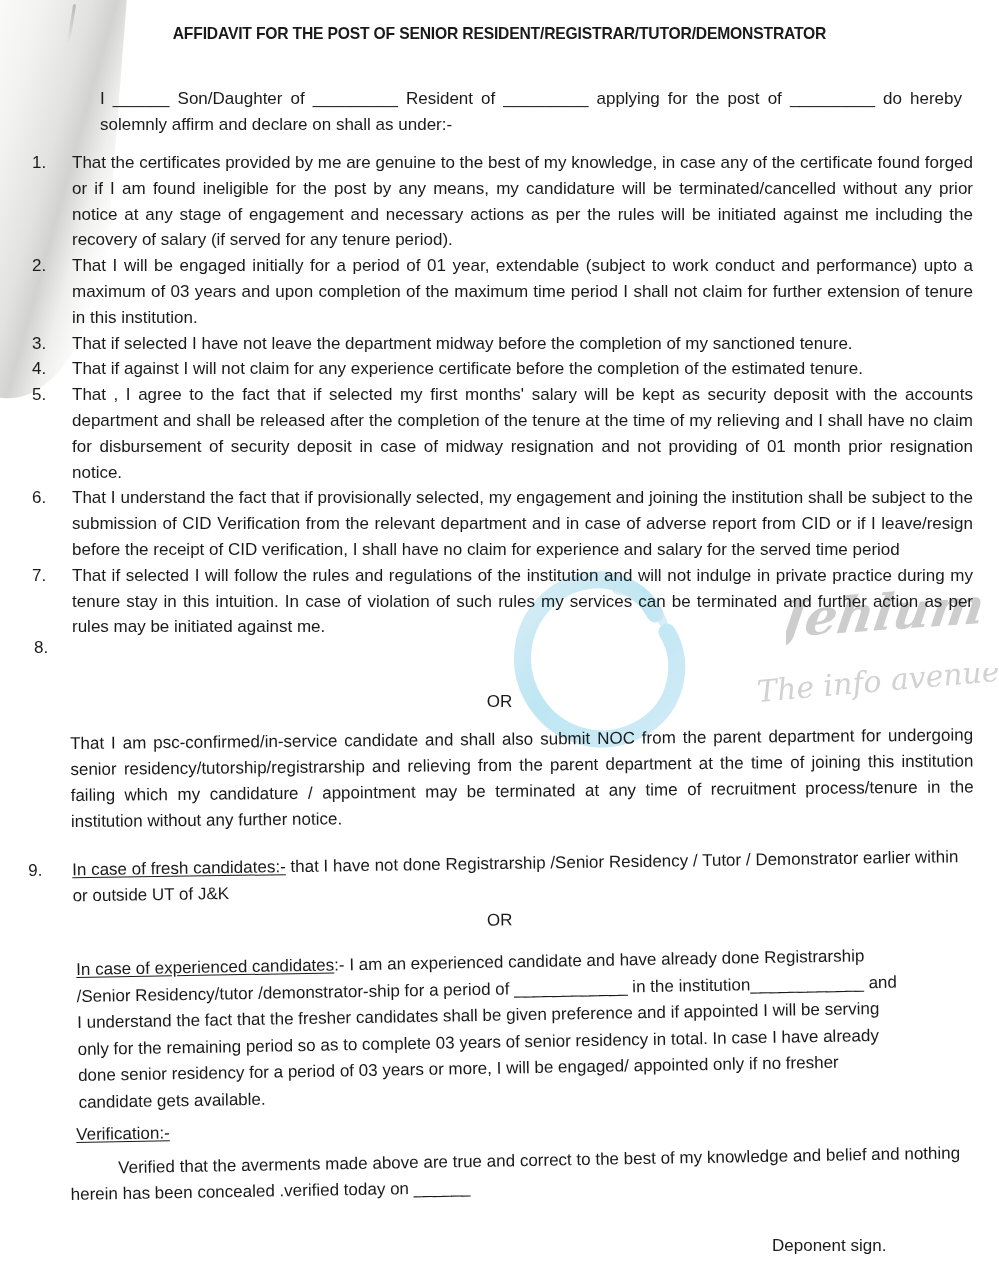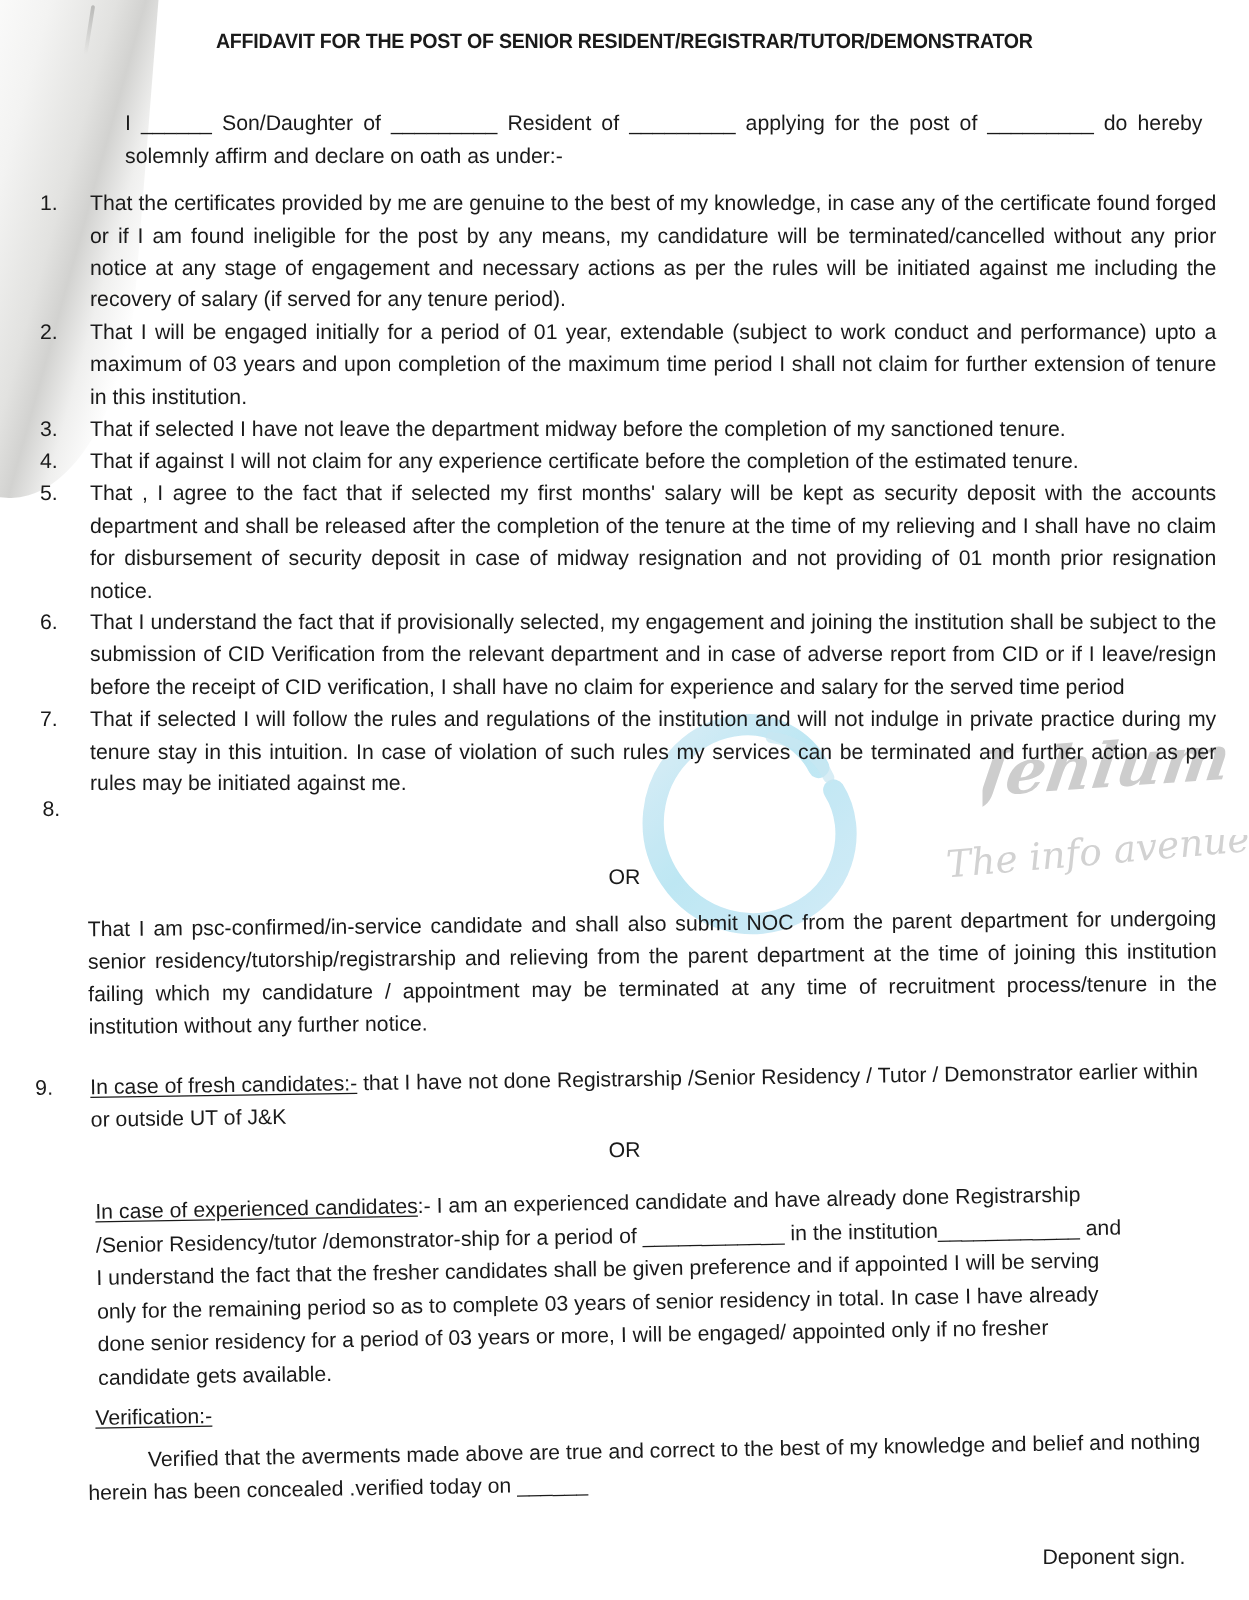--- a/index.html
+++ b/index.html
@@ -179,21 +179,21 @@
     <text x="4" y="52" font-family="'DejaVu Serif', serif" font-size="50" font-style="italic" font-weight="bold" fill="#cdcdcd" transform="skewX(-12) rotate(-4 4 52)">Jehlum</text>
   </svg>
   <svg id="wm-tagline" viewBox="0 0 244 46">
     <text x="2" y="34" font-family="'DejaVu Serif', serif" font-size="30" font-style="italic" fill="#d2d2d2" transform="rotate(-5 2 34)">The info avenue</text>
   </svg>
 
   <div class="layer">
 
     <div class="doc-title">AFFIDAVIT FOR THE POST OF SENIOR RESIDENT/REGISTRAR/TUTOR/DEMONSTRATOR</div>
 
-    <div class="blk just" style="left:100px; top:86px; width:862px;">I ______ Son/Daughter of _________ Resident of _________ applying for the post of _________ do hereby solemnly affirm and declare on oath as under:-</div>
+    <div class="blk just" style="left:100px; top:86px; width:862px;">I ______ Son/Daughter of _________ Resident of _________ applying for the post of _________ do hereby solemnly affirm and declare on shall as under:-</div>
 
     <div class="numlist">
       <div class="item">
         <span class="num">1.</span>
         <span>That the certificates provided by me are genuine to the best of my knowledge, in case any of the certificate found forged or if I am found ineligible for the post by any means, my candidature will be terminated/cancelled without any prior notice at any stage of engagement and necessary actions as per the rules will be initiated against me including the recovery of salary (if served for any tenure period).</span>
       </div>
       <div class="item">
         <span class="num">2.</span>
         <span>That I will be engaged initially for a period of 01 year,  extendable (subject to work conduct and performance) upto a maximum of 03 years and upon completion of the maximum time period I shall not claim for further extension of tenure in this institution.</span>
       </div>
@@ -244,16 +244,16 @@
       <div>I understand the fact that the fresher candidates shall be given preference and  if appointed I will be serving</div>
       <div>only for the remaining period so as to complete 03 years of senior residency in total. In case I have already</div>
       <div>done senior residency for a period of 03 years or more, I will be engaged/ appointed only if no fresher</div>
       <div>candidate gets available.</div>
     </div>
 
     <div class="blk u skew3" style="left:76px; top:1122px; width:220px;">Verification:-</div>
 
     <div class="blk skew3" style="left:70px; top:1156px; width:906px; text-indent:48px;">Verified that the averments made above are true and correct to the best of my knowledge and belief and nothing herein has been concealed .verified today on ______</div>
 
-    <div class="sign" style="left:834px; top:1236px;">Deponent sign.</div>
+    <div class="sign" style="left:772px; top:1236px;">Deponent sign.</div>
 
   </div>
 </div>
 
 </body></html>

